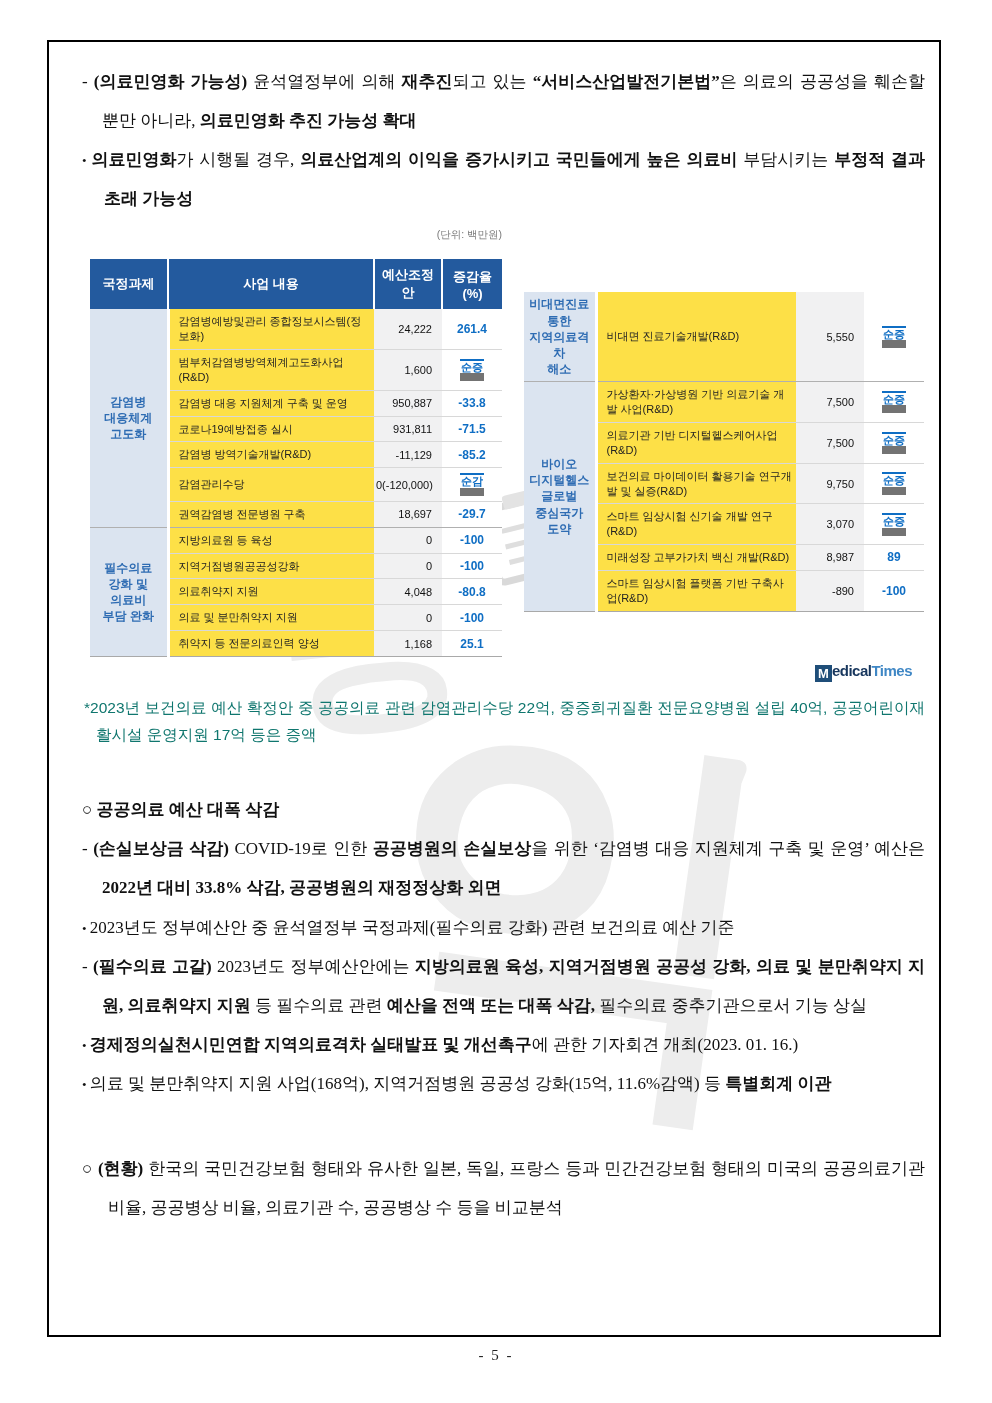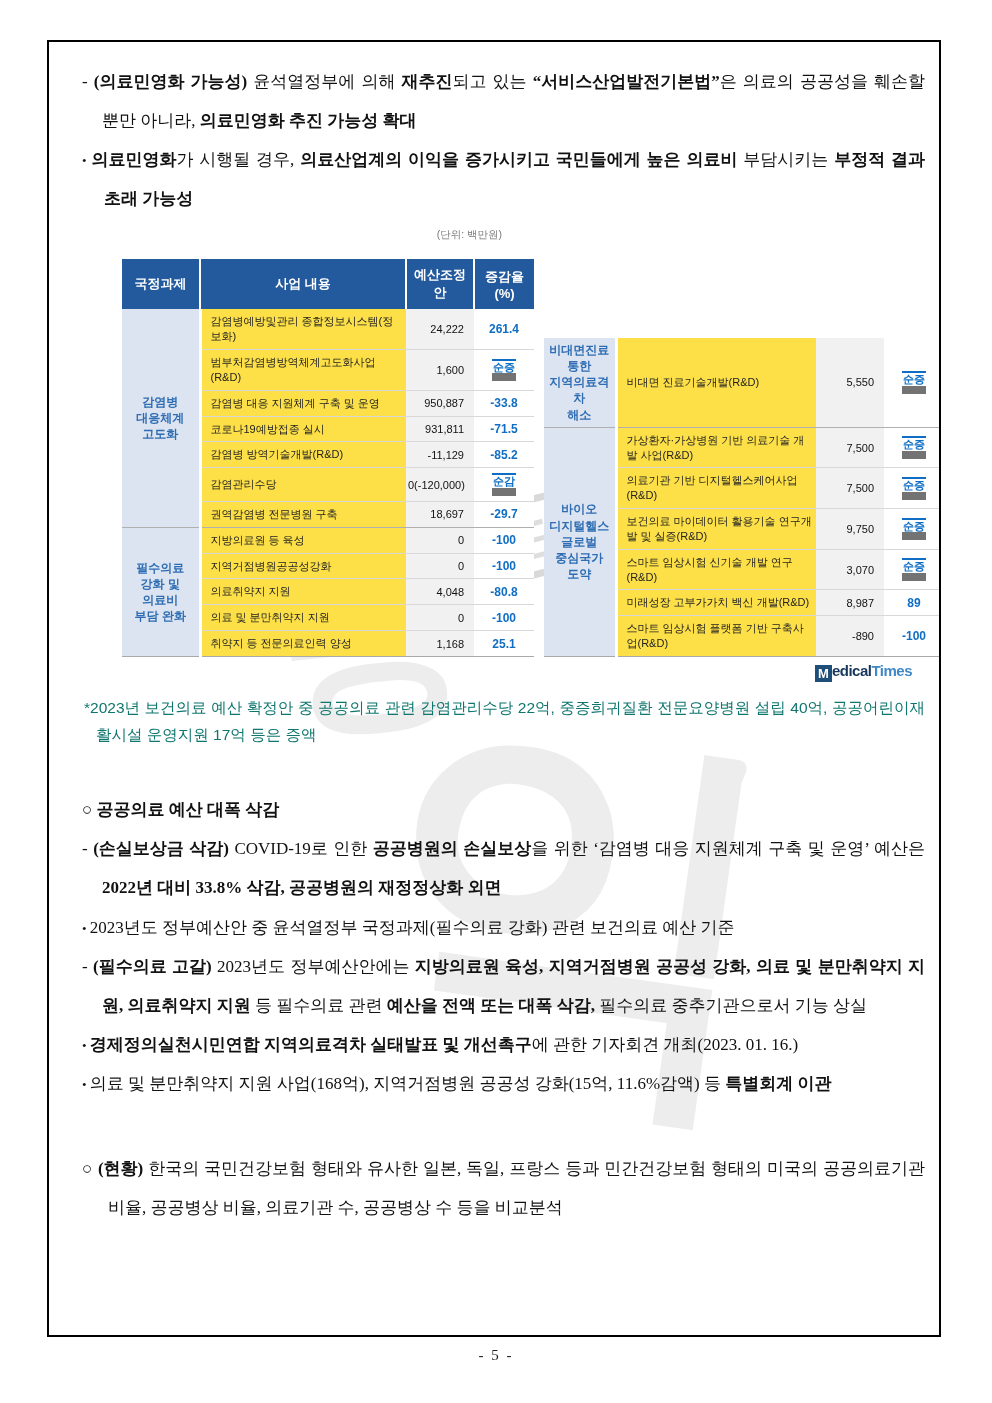--- a/index.html
+++ b/index.html
@@ -24,21 +24,21 @@
   .p-dash   { margin-left:16px; padding-left:20px; text-indent:-20px; }
   .p-bullet { margin-left:50px; padding-left:22px; text-indent:-22px; }
   .p-bullet .marker { font-size:13px; }
   .p-circle { margin-left:2px; padding-left:26px; text-indent:-26px; }
   .p-circle .marker { font-weight:bold; }
   .p-head { font-weight:bold; }
 
   
   .table-figure { position:relative; margin:10px 0 0 8px; font-family:"Liberation Sans", sans-serif; }
   .unit-label { width:412px; text-align:right; font-size:10.5px; color:#7a7a7a; margin-bottom:17px; }
-  .tables-row { display:flex; gap:10px; align-items:flex-end; position:relative; z-index:2;margin-left:32px; }
+  .tables-row { display:flex; gap:22px; align-items:flex-start; position:relative; z-index:2; }
   table.budget { border-collapse:collapse; table-layout:fixed; }
   table.budget td, table.budget th { overflow:hidden; }
   #left-table { width:412px; }
   #right-table { width:400px; margin-top:33px; }
   #left-table col.c-group{width:78px;} #left-table col.c-name{width:206px;}
   #left-table col.c-amt{width:68px;}   #left-table col.c-rate{width:60px;}
   #right-table col.c-group{width:72px;} #right-table col.c-name{width:200px;}
   #right-table col.c-amt{width:68px;}   #right-table col.c-rate{width:60px;}
   th.hdr {
     background:#235a9e; color:#fff; font-size:13px; font-weight:bold;

